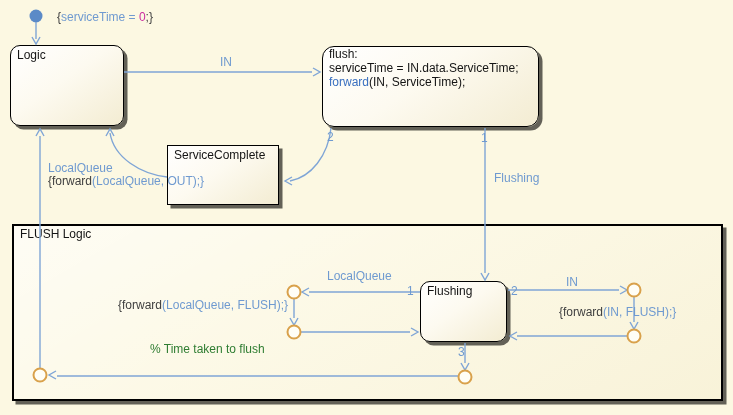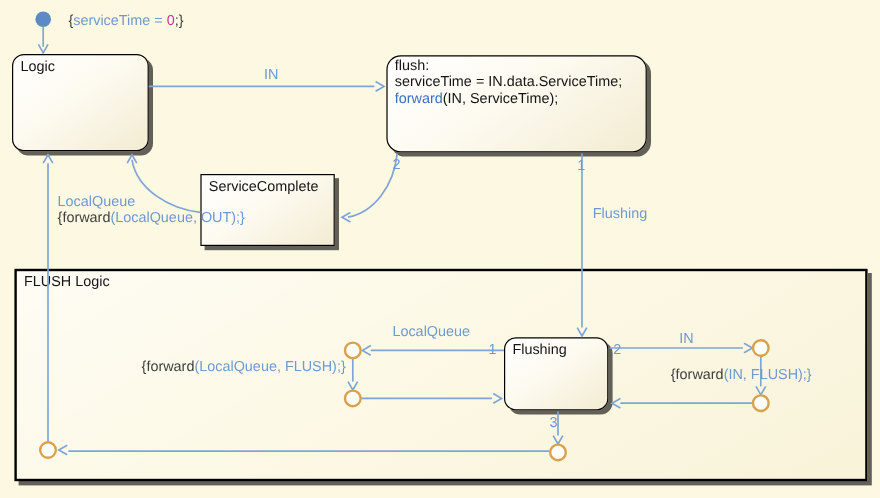--- a/index.html
+++ b/index.html
@@ -148,15 +148,16 @@
   <div class="lbl num" style="left:511px; top:285px;">2</div>
   <div class="lbl num" style="left:458px; top:346px;">3</div>
 
   <div class="lbl t-blue" style="left:566px; top:276px;">IN</div>
 
   <div class="lbl" style="left:559px; top:306px;">
     <span class="t-dark">{forward</span><span class="t-blue">(IN, FLUSH);}</span>
   </div>
 
   <div class="lbl" style="left:150px; top:343px;">
+    <div class="t-green">% Time taken to flush</div>
   </div>
 
 </div>
 
 </body></html>

